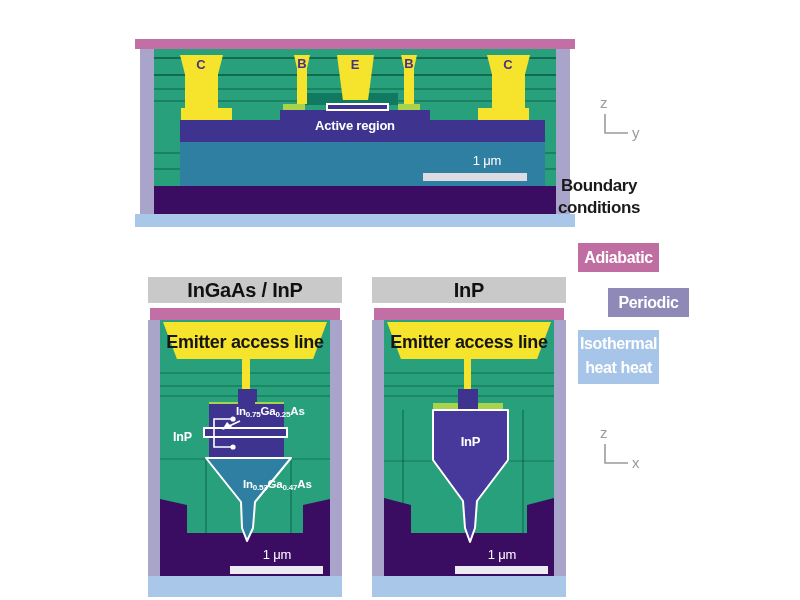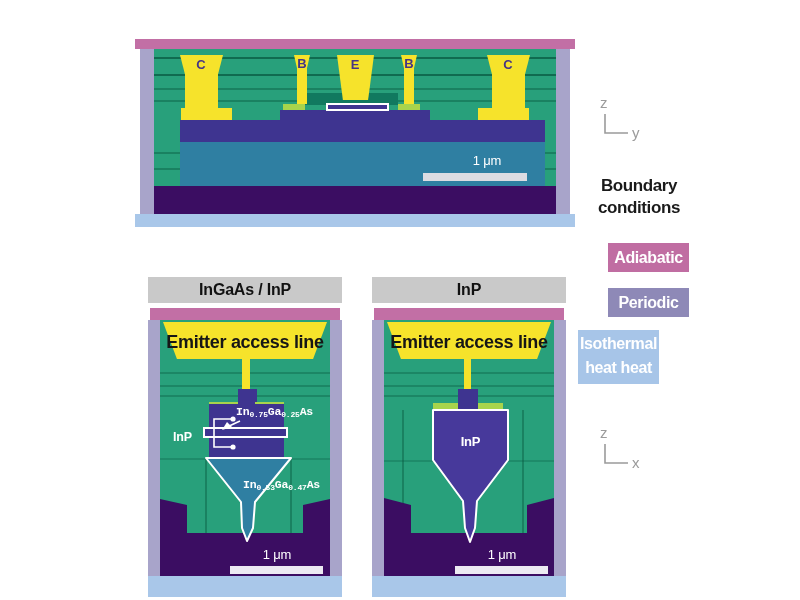--- a/index.html
+++ b/index.html
@@ -24,25 +24,25 @@
   .striV{background:rgba(8,90,66,.45);width:2px;}
   .ctext{color:#463585;font-weight:bold;font-size:13px;transform:translateX(-50%);}
   .wtext{color:#fff;font-weight:bold;letter-spacing:-0.2px;}
   .whiteRect{box-sizing:border-box;border:2px solid #fff;background:#3e3490;}
   .scalebar{background:#dcdce2;}
   .trapC{clip-path:polygon(0 0,100% 0,88% 100%,12% 100%);}
   .trapB{clip-path:polygon(0 0,100% 0,80% 100%,20% 100%);}
   .trapE{clip-path:polygon(0 0,100% 0,84% 100%,16% 100%);}
   .eal{clip-path:polygon(0 0,100% 0,91.5% 100%,8.5% 100%);}
   
-  .hdr{background:#c9c9c9;color:#111;font-size:16px;font-weight:bold;text-align:center;
+  .hdr{background:#c9c9c9;color:#111;font-size:20px;font-weight:bold;text-align:center;
        line-height:26px;letter-spacing:-0.2px;}
   .panel{width:194px;height:289px;}
   .ealTxt{color:#161616;font-size:18px;font-weight:bold;text-align:center;letter-spacing:-0.3px;}
-  .chem{color:#fff;font-size:11.5px;font-weight:bold;white-space:nowrap;letter-spacing:-0.2px;font-family:Liberation Mono, monospace;}
+  .chem{color:#fff;font-size:11.5px;font-weight:bold;white-space:nowrap;letter-spacing:-0.2px;}
   .chem sub{font-size:8px;vertical-align:-2px;}
   
   .axis{color:#9b9b9b;font-size:15px;}
   .bc{color:#1a1a1a;font-size:17px;font-weight:bold;text-align:center;line-height:22px;letter-spacing:-0.4px;}
   .legBox{width:81px;color:#fff;font-size:16px;font-weight:bold;text-align:center;letter-spacing:-0.4px;}
 </style>
 </head>
 <body>
 
 <div class="canvas">
@@ -85,38 +85,39 @@
     <div class="abs yellow trapB" style="left:266px;top:16px;width:16px;height:14px;"></div>
     <div class="abs yellow" style="left:269px;top:28px;width:10px;height:37px;"></div>
     <div class="abs yellow trapE" style="left:202px;top:16px;width:37px;height:45px;"></div>
 
     <div class="abs ctext" style="left:66px;top:18px;">C</div>
     <div class="abs ctext" style="left:167px;top:17px;">B</div>
     <div class="abs ctext" style="left:220px;top:18px;">E</div>
     <div class="abs ctext" style="left:274px;top:17px;">B</div>
     <div class="abs ctext" style="left:373px;top:18px;">C</div>
 
+    <div class="abs wtext" style="left:120px;top:79px;width:200px;text-align:center;font-size:13px;">Active region</div>
     <div class="abs wtext" style="left:300px;top:114px;width:104px;text-align:center;font-size:13px;font-weight:normal;">1 μm</div>
     <div class="abs scalebar" style="left:288px;top:134px;width:104px;height:8px;"></div>
   </div>
 
   <div class="abs axis" style="left:594px;top:92px;width:56px;height:56px;">
     <div class="abs" style="left:6px;top:2px;">z</div>
     <svg class="abs" style="left:0;top:0;" width="56" height="56">
       <path d="M11,22 V41 H34" fill="none" stroke="#9b9b9b" stroke-width="1.6"></path>
     </svg>
     <div class="abs" style="left:38px;top:32px;">y</div>
   </div>
 
-  <div class="abs bc" style="left:584px;top:175px;width:110px;">
+  <div class="abs bc" style="left:544px;top:175px;width:110px;">
     <span style="display:block;">Boundary</span>
     <span style="display:block;">conditions</span>
   </div>
 
-  <div class="abs legBox" style="left: 608px; top: 243px; height: 29px; line-height: 29px; background: rgb(192, 109, 162);" title="Adiabatic">
+  <div class="abs legBox" style="left: 578px; top: 243px; height: 29px; line-height: 29px; background: rgb(192, 109, 162);" title="Adiabatic">
     <span>Adiabatic</span>
   </div>
   <div class="abs legBox" style="left: 578px; top: 288px; height: 29px; line-height: 29px; background: rgb(142, 137, 183); margin-left: 30px;">
     <span>Periodic</span>
   </div>
   <div class="abs legBox" style="left: 578px; top: 330px; height: 54px; line-height: 24px; padding-top: 2px; box-sizing: border-box; background: rgb(167, 197, 232);">
     <span>Isothermal heat heat</span>
   </div>
 
   <div class="abs axis" style="left:594px;top:420px;width:56px;height:56px;">

